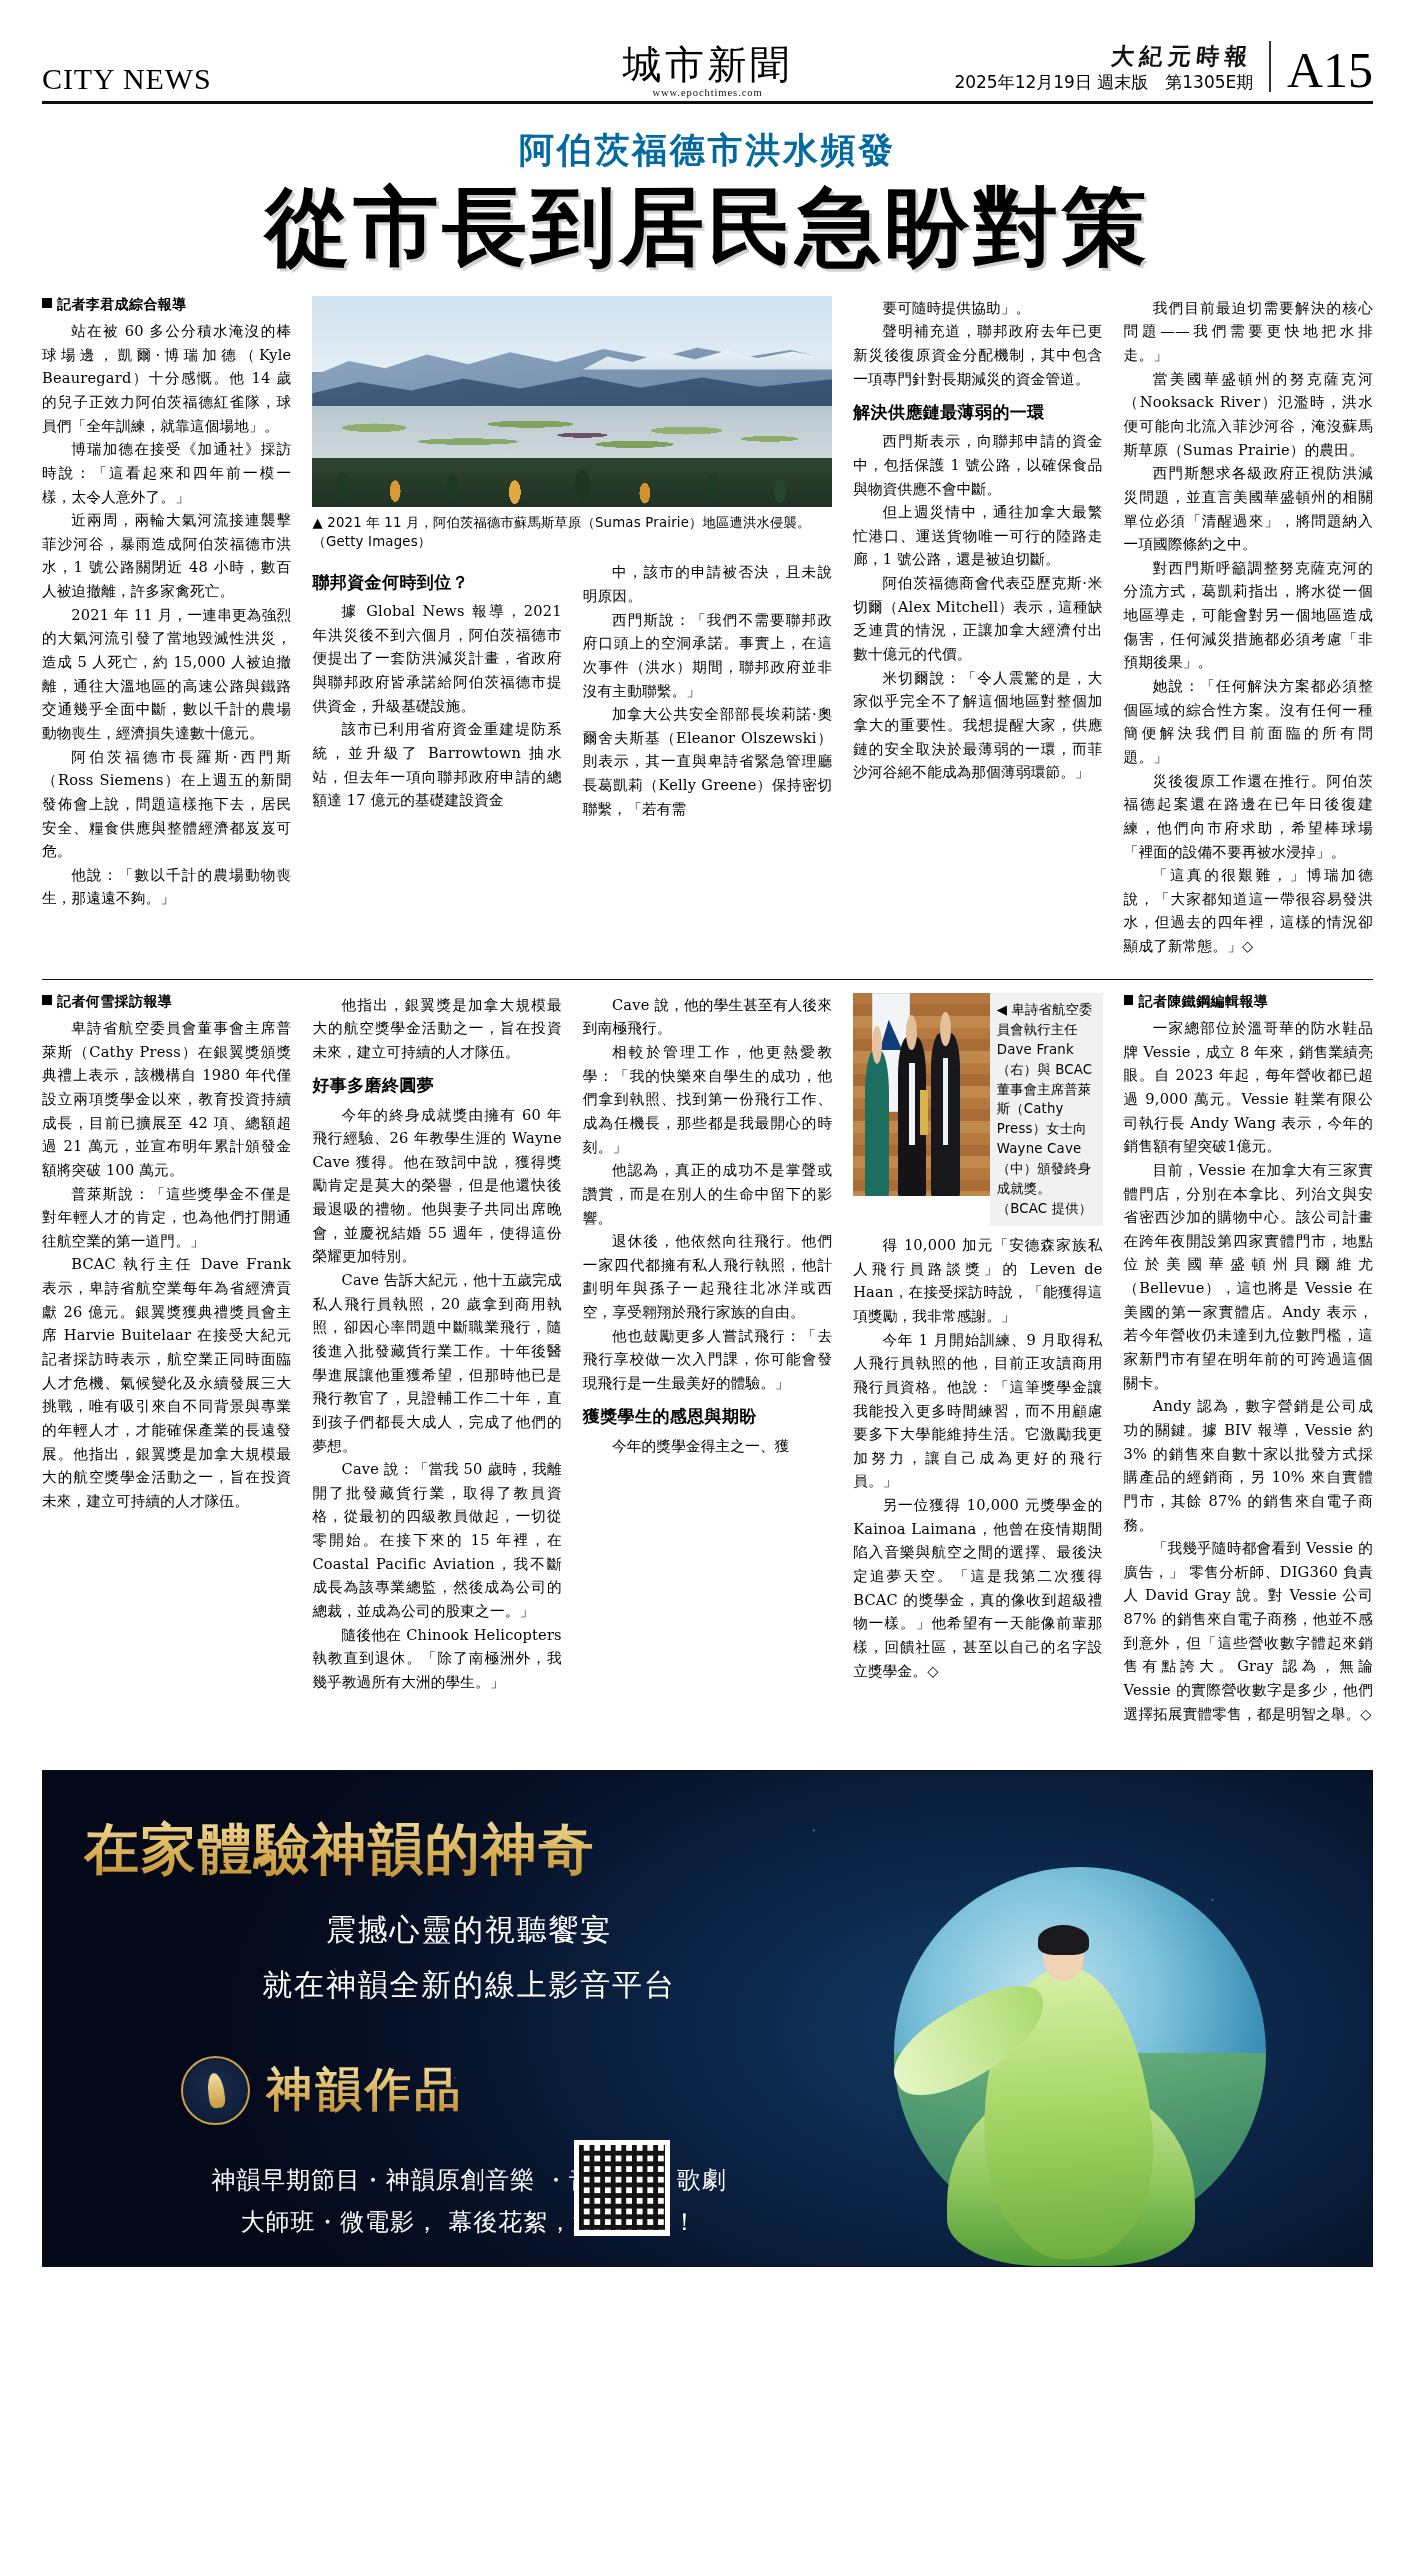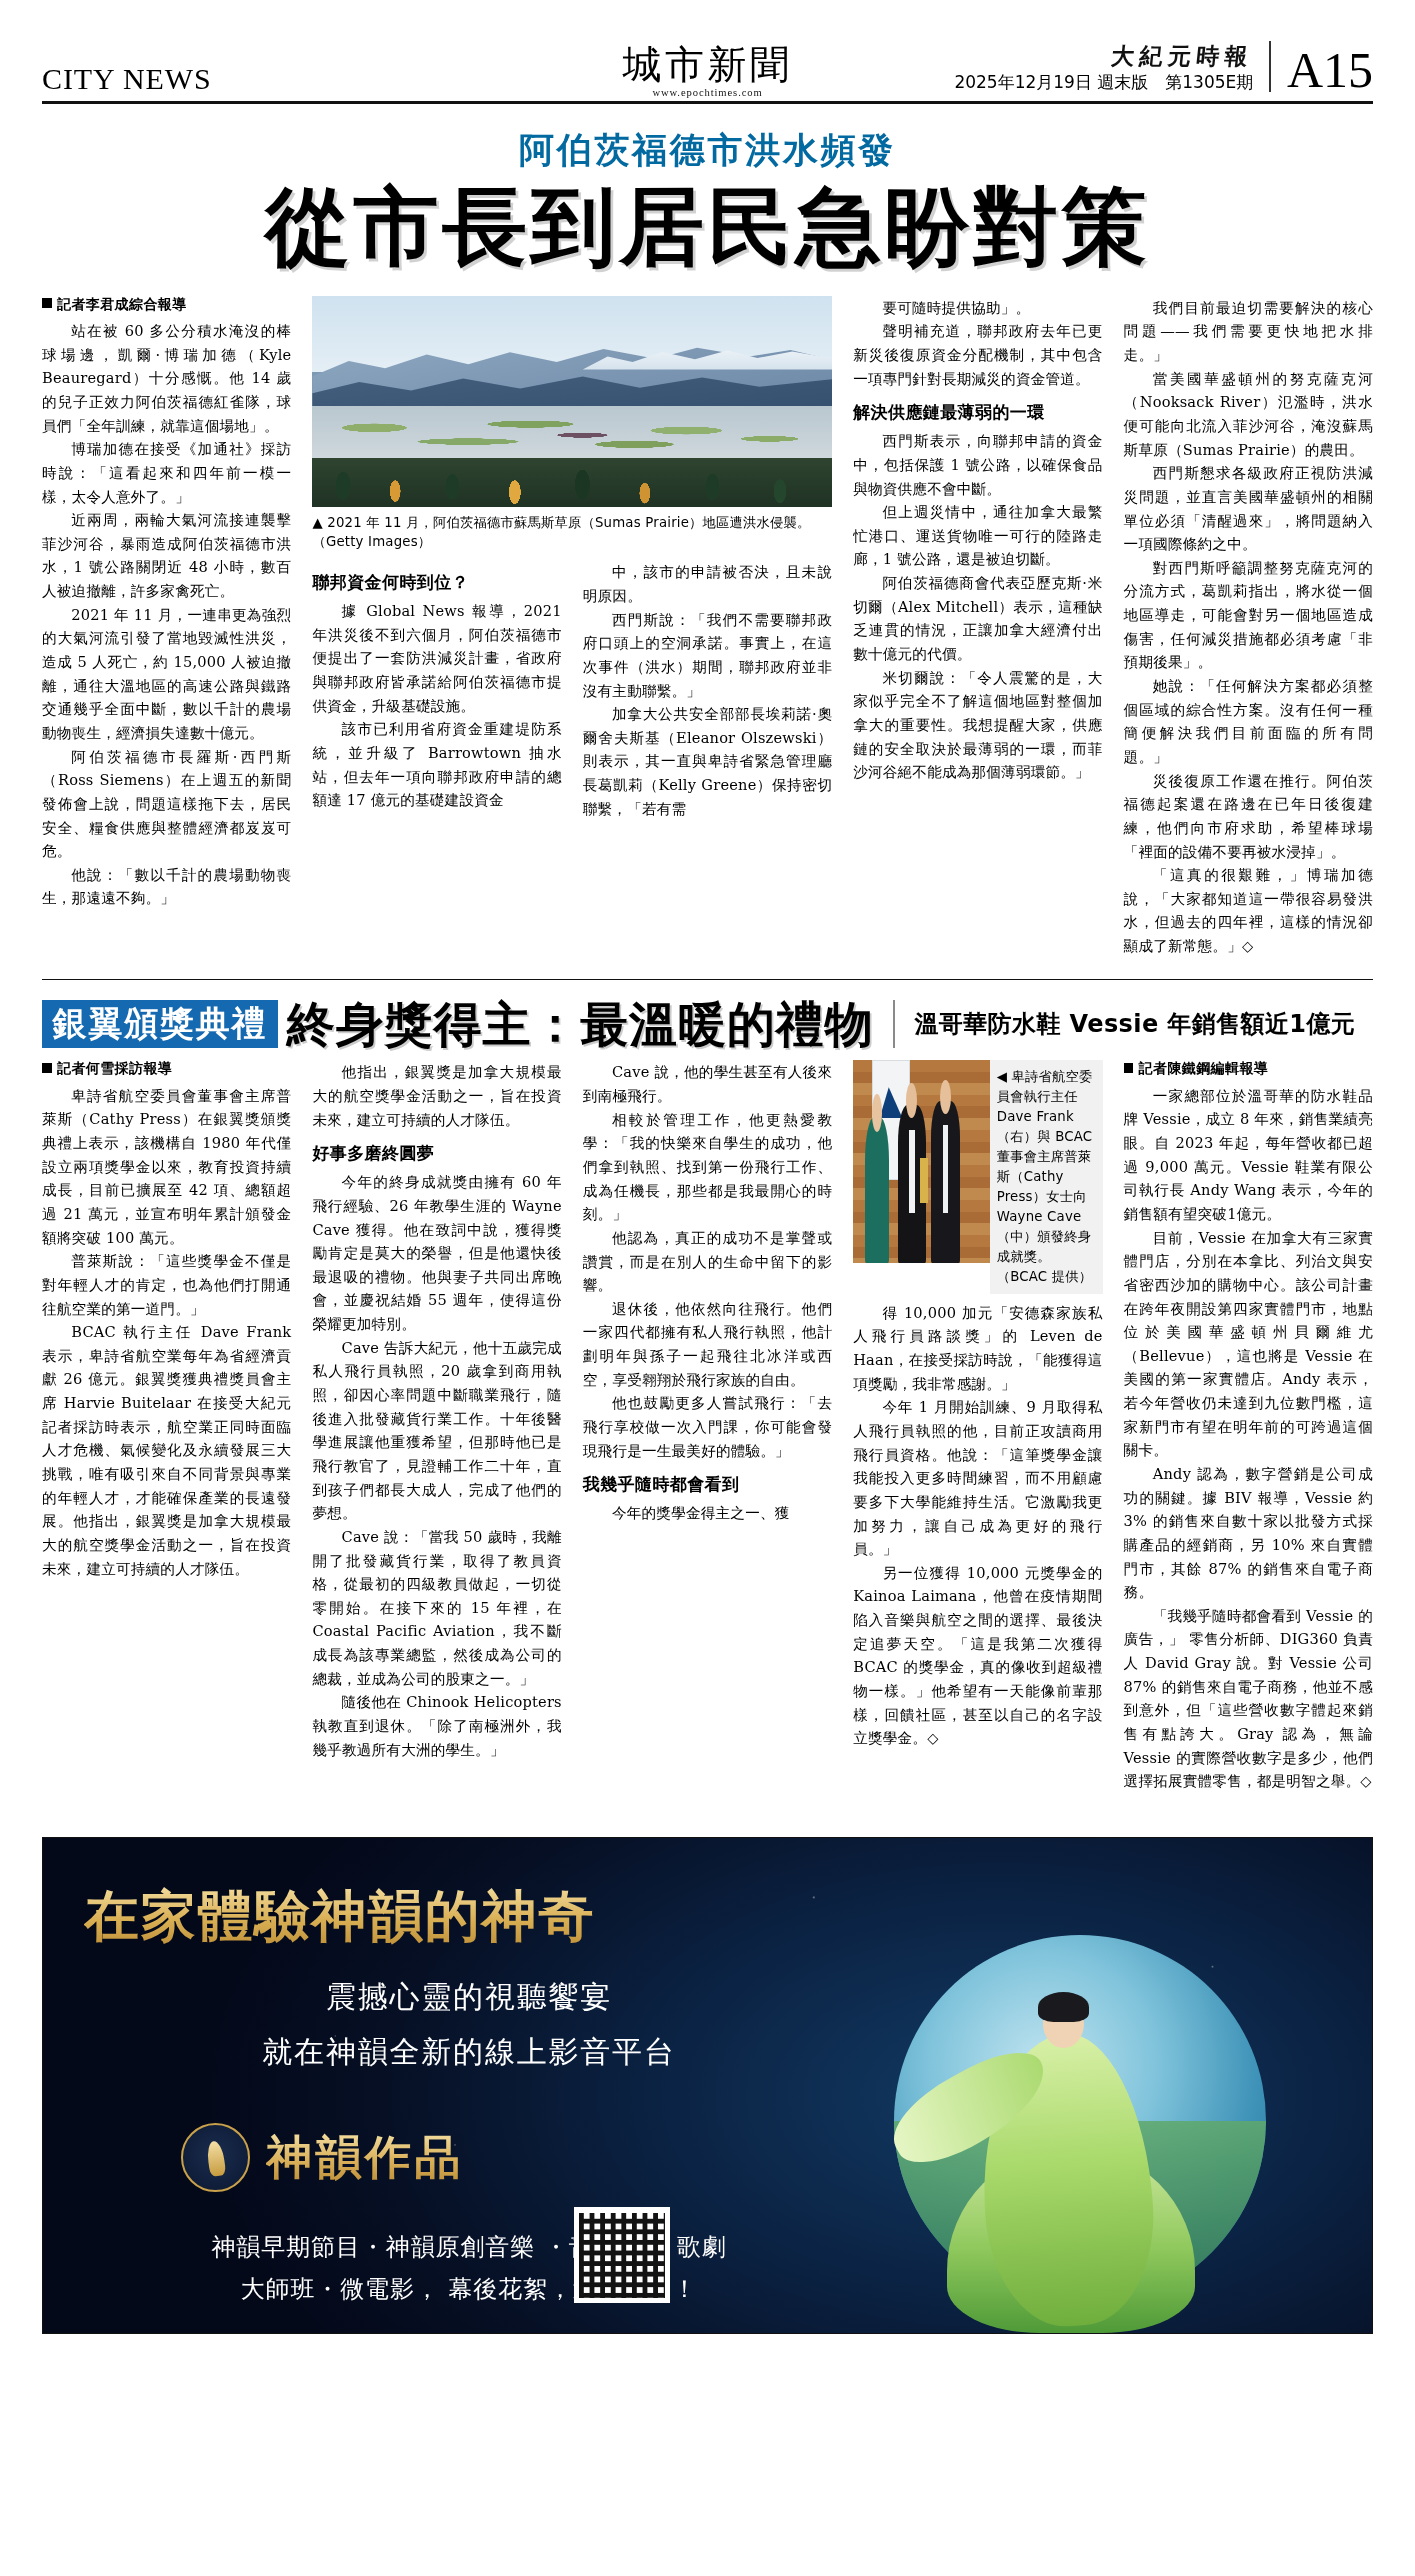--- a/index.html
+++ b/index.html
@@ -237,26 +237,20 @@
       <p class="body">西門斯懇求各級政府正視防洪減災問題，並直言美國華盛頓州的相關單位必須「清醒過來」，將問題納入一項國際條約之中。</p>
       <p class="body">對西門斯呼籲調整努克薩克河的分流方式，葛凱莉指出，將水從一個地區導走，可能會對另一個地區造成傷害，任何減災措施都必須考慮「非預期後果」。</p>
       <p class="body">她說：「任何解決方案都必須整個區域的綜合性方案。沒有任何一種簡便解決我們目前面臨的所有問題。」</p>
       <p class="body">災後復原工作還在推行。阿伯茨福德起案還在路邊在已年日後復建練，他們向市府求助，希望棒球場「裡面的設備不要再被水浸掉」。</p>
       <p class="body">「這真的很艱難，」博瑞加德說，「大家都知道這一帶很容易發洪水，但過去的四年裡，這樣的情況卻顯成了新常態。」◇</p>
     </div>
   </div>
 
   <div class="rule-thin"></div>
 
-  <div class="sec2hdr">
-    <div class="label-blue">銀翼頒獎典禮</div>
-    <div class="hl2">終身獎得主：最溫暖的禮物</div>
-    <div class="vdiv"></div>
-    <div class="hl3">溫哥華防水鞋 Vessie 年銷售額近1億元</div>
-  </div>
 
   <div class="a2">
 
     <div class="col">
       <div class="byline">
         <span class="sq"></span><span>記者何雪採訪報導</span>
       </div>
       <p class="body">卑詩省航空委員會董事會主席普萊斯（Cathy Press）在銀翼獎頒獎典禮上表示，該機構自 1980 年代僅設立兩項獎學金以來，教育投資持續成長，目前已擴展至 42 項、總額超過 21 萬元，並宣布明年累計頒發金額將突破 100 萬元。</p>
       <p class="body">普萊斯說：「這些獎學金不僅是對年輕人才的肯定，也為他們打開通往航空業的第一道門。」</p>
       <p class="body">BCAC 執行主任 Dave Frank 表示，卑詩省航空業每年為省經濟貢獻 26 億元。銀翼獎獲典禮獎員會主席 Harvie Buitelaar 在接受大紀元記者採訪時表示，航空業正同時面臨人才危機、氣候變化及永續發展三大挑戰，唯有吸引來自不同背景與專業的年輕人才，才能確保產業的長遠發展。他指出，銀翼獎是加拿大規模最大的航空獎學金活動之一，旨在投資未來，建立可持續的人才隊伍。</p>
@@ -270,21 +264,21 @@
       <p class="body">Cave 說：「當我 50 歲時，我離開了批發藏貨行業，取得了教員資格，從最初的四級教員做起，一切從零開始。在接下來的 15 年裡，在 Coastal Pacific Aviation，我不斷成長為該專業總監，然後成為公司的總裁，並成為公司的股東之一。」</p>
       <p class="body">隨後他在 Chinook Helicopters 執教直到退休。「除了南極洲外，我幾乎教過所有大洲的學生。」</p>
     </div>
 
     <div class="col">
       <p class="body">Cave 說，他的學生甚至有人後來到南極飛行。</p>
       <p class="body">相較於管理工作，他更熱愛教學：「我的快樂來自學生的成功，他們拿到執照、找到第一份飛行工作、成為任機長，那些都是我最開心的時刻。」</p>
       <p class="body">他認為，真正的成功不是掌聲或讚賞，而是在別人的生命中留下的影響。</p>
       <p class="body">退休後，他依然向往飛行。他們一家四代都擁有私人飛行執照，他計劃明年與孫子一起飛往北冰洋或西空，享受翱翔於飛行家族的自由。</p>
       <p class="body">他也鼓勵更多人嘗試飛行：「去飛行享校做一次入門課，你可能會發現飛行是一生最美好的體驗。」</p>
-      <h3 class="sub">我幾乎隨時都會看到</h3>
+      <h3 class="sub">獲獎學生的感恩與期盼</h3>
       <p class="body">今年的獎學金得主之一、獲</p>
     </div>
 
     <div class="col">
       <div class="cap2wrap" style="margin-bottom:7px;">
         <div class="photo2" style="width:58%;">
           <div class="wood"></div>
           <div class="banner"></div>
           <div class="pA"></div>
           <div class="pB"></div>

